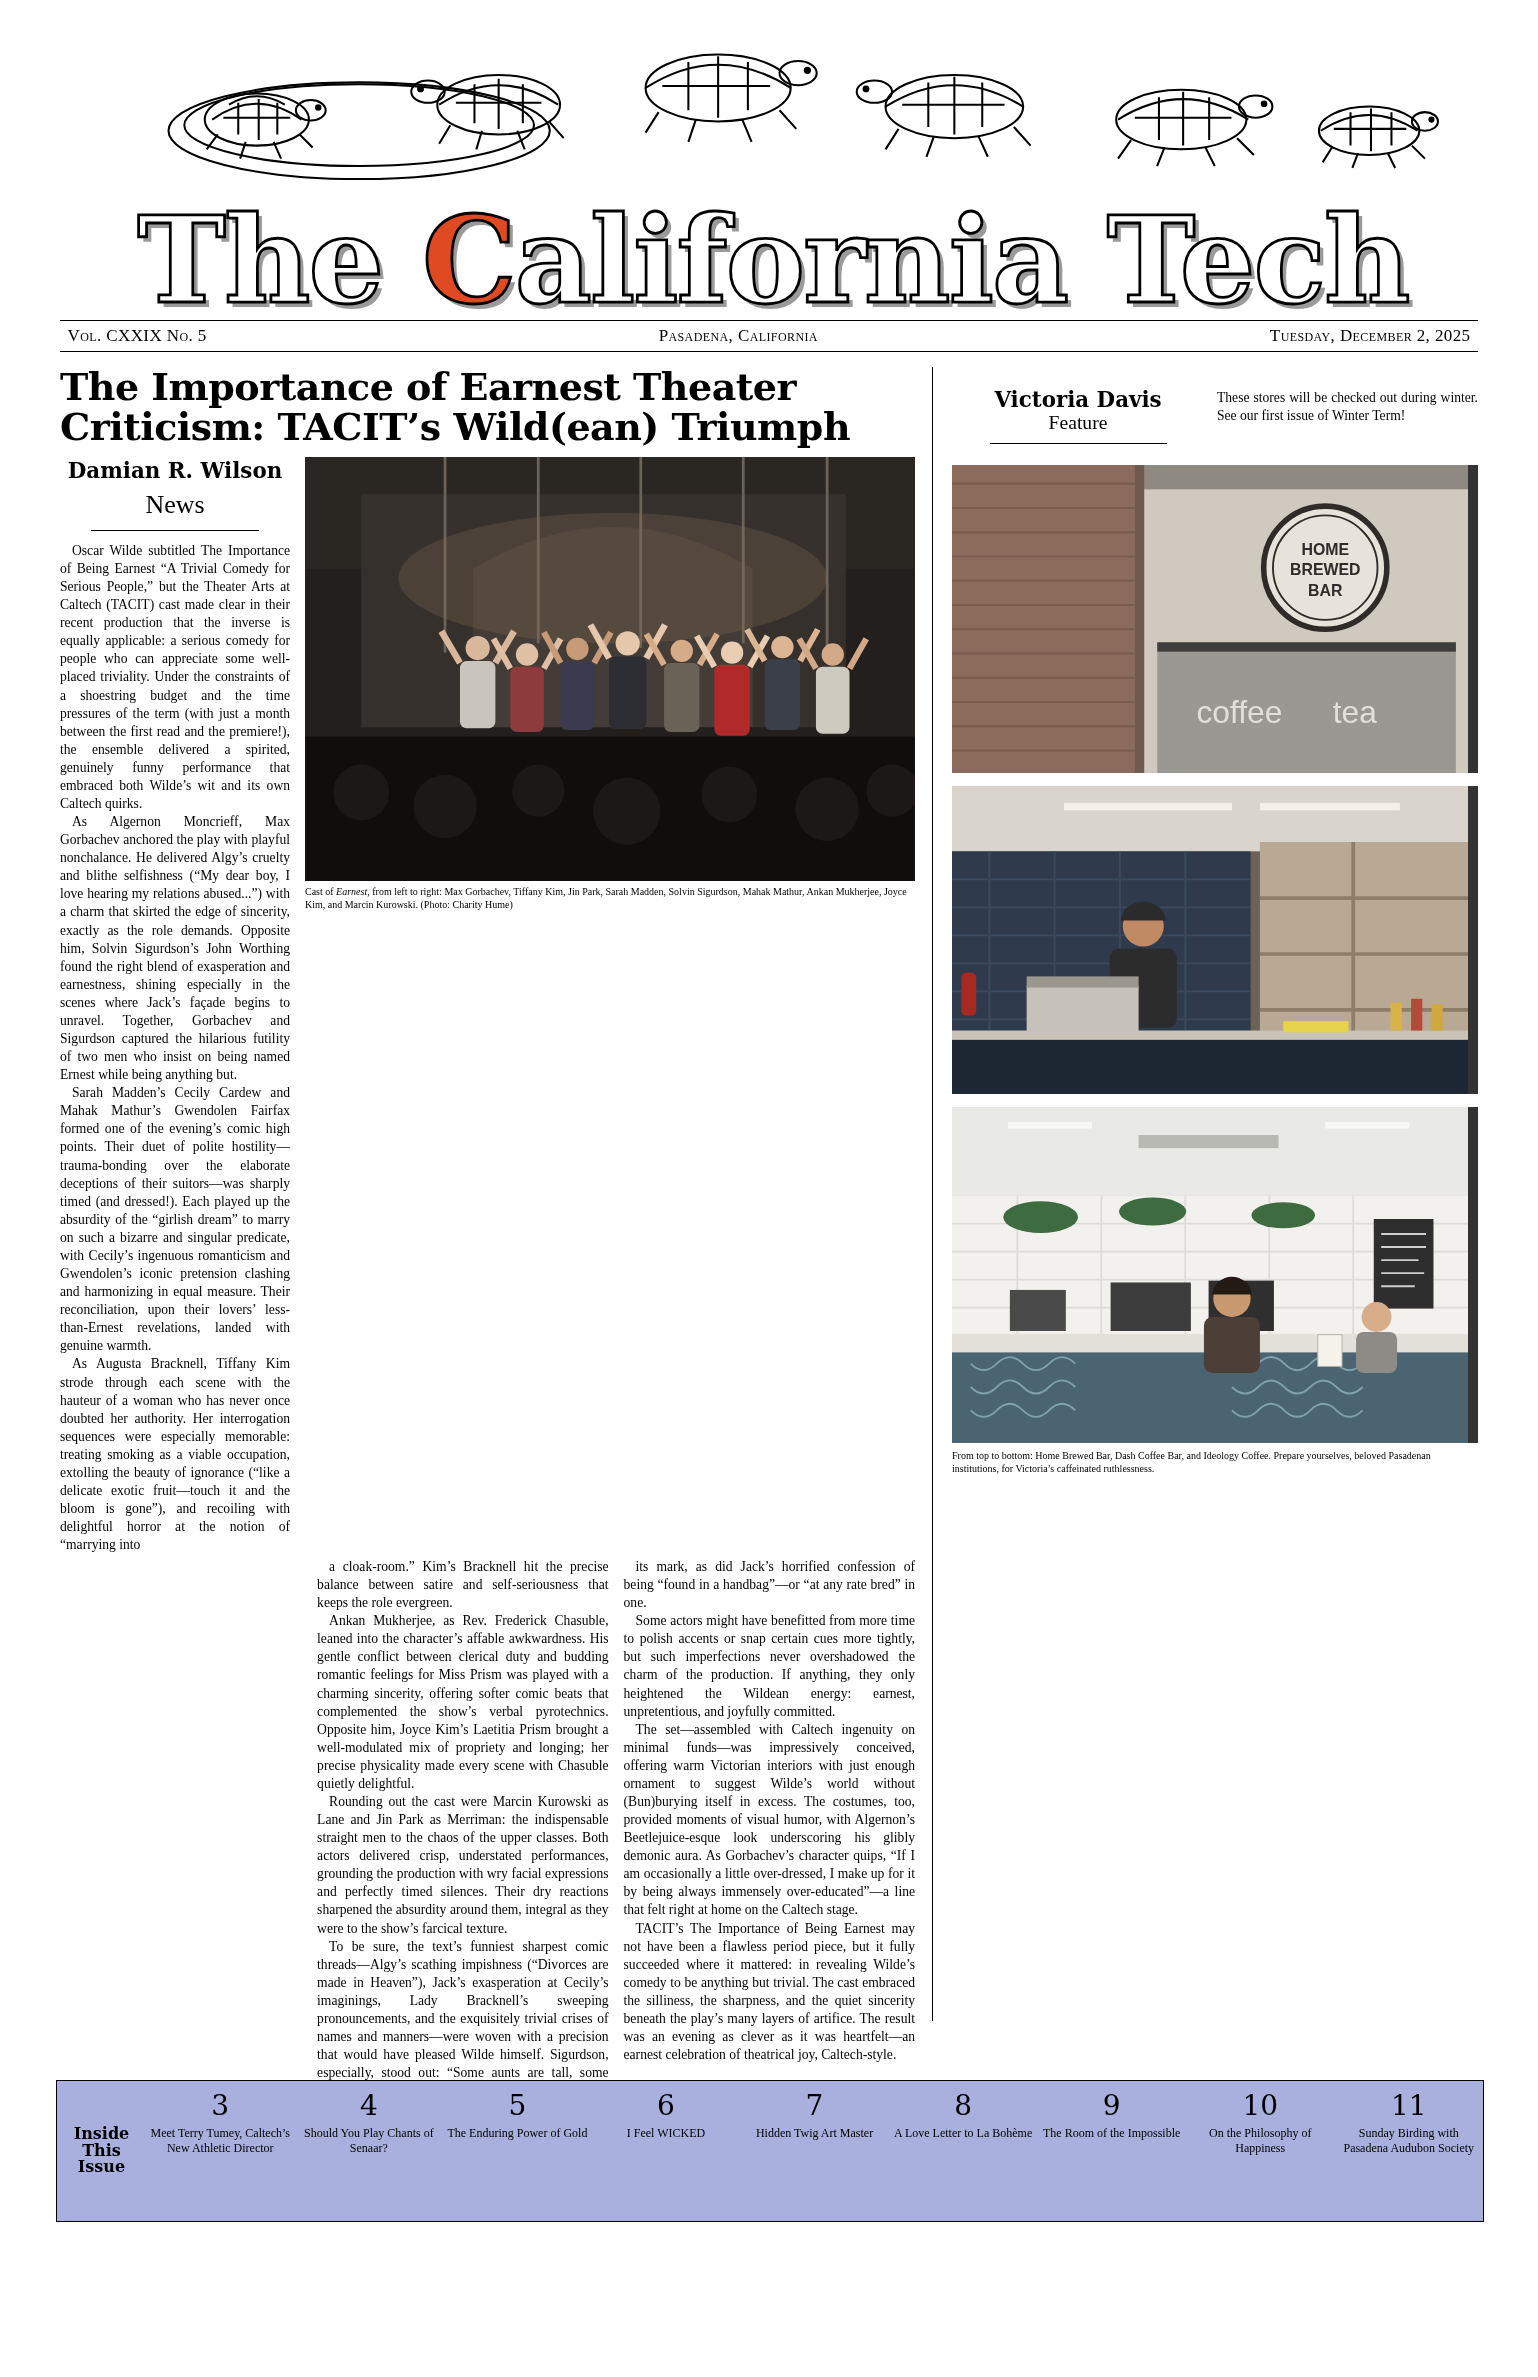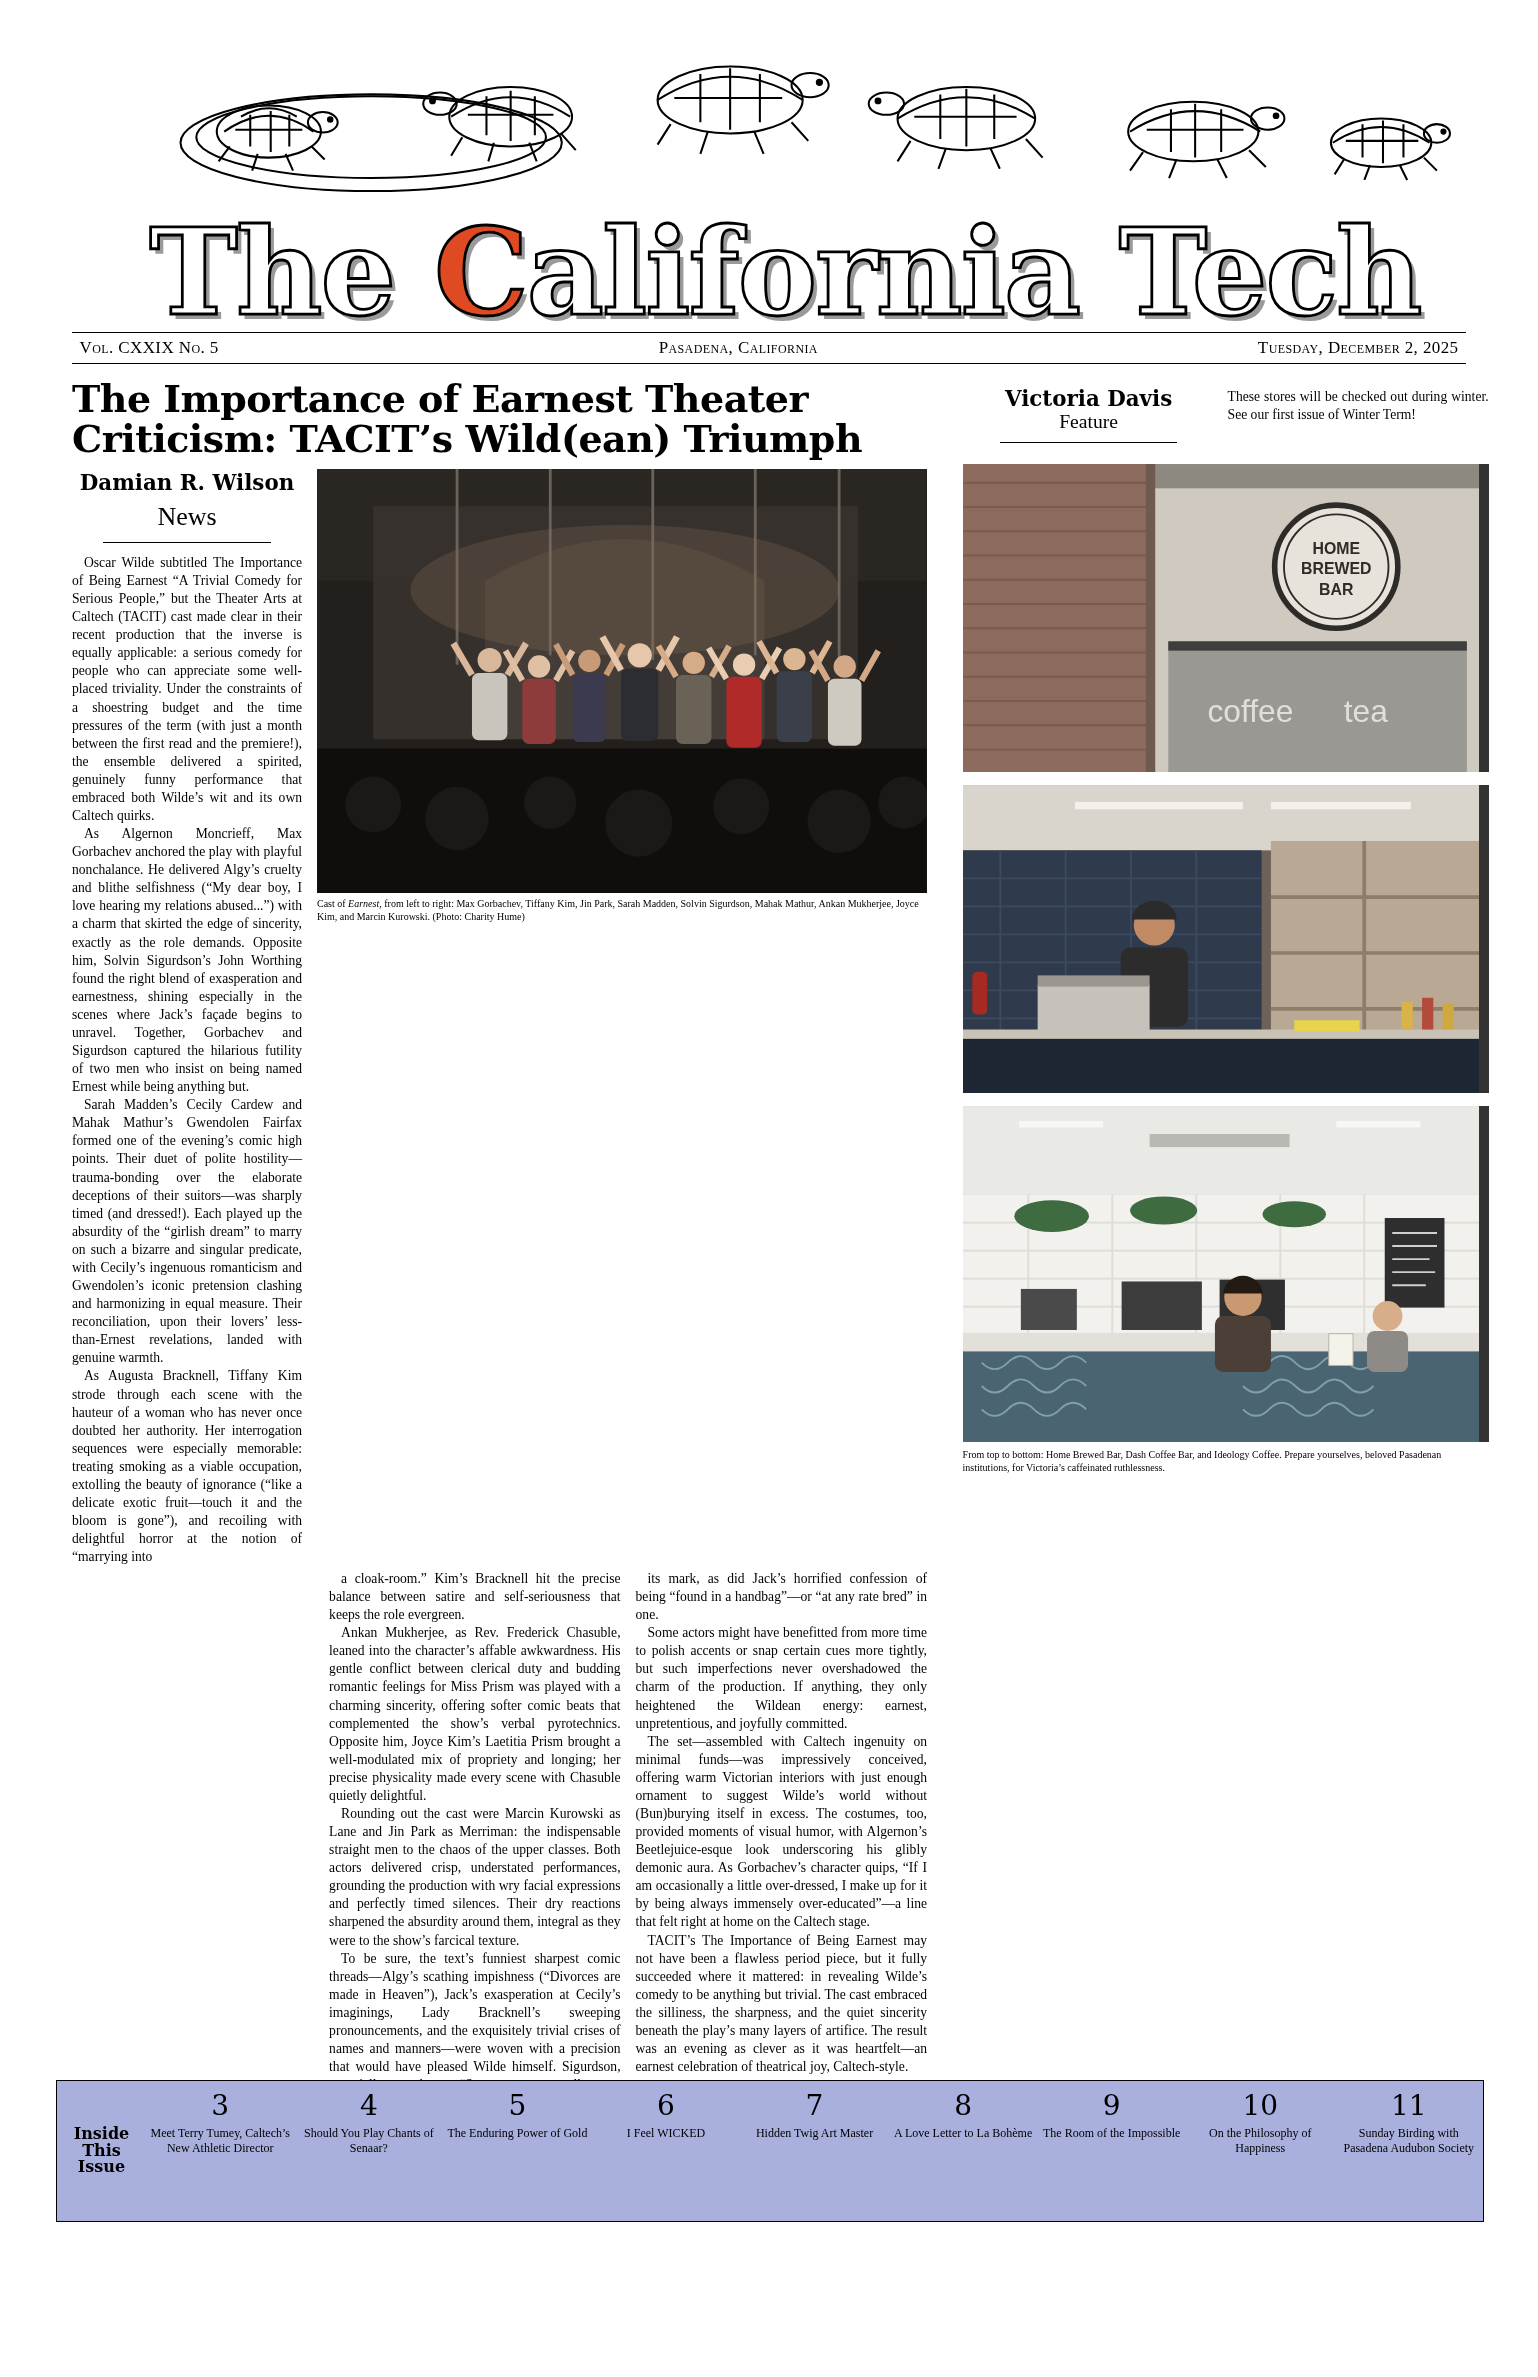--- a/index.html
+++ b/index.html
@@ -12,21 +12,21 @@
     height: 2377px;
     font-family: "Liberation Serif", serif;
     color: #000;
     position: relative;
     overflow: hidden;
   }
   .page {
     width: 1538px;
     height: 2263px;
     position: relative;
-    padding: 16px;
+    padding: 4px;
     box-sizing: border-box;
   }
 
   
   .masthead {
     width: 1538px;
     padding: 17px 56px 0 56px;
     box-sizing: border-box;
   }
   .turtle-strip {
@@ -171,21 +171,21 @@
 
   .left-lower {
     display: flex;
     gap: 15px;
     margin-top: 3.7px;
   }
 
   .right-byline {
     display: flex;
     gap: 13px;
-    margin-top: 13px;
+    margin-top: 26px;
     align-items: flex-start;
   }
   .right-byline .rb-left {
     width: 252px;
     text-align: center;
   }
   .right-byline .rb-right {
     width: 261px;
     font-size: 13.6px;
     line-height: 1.3;

